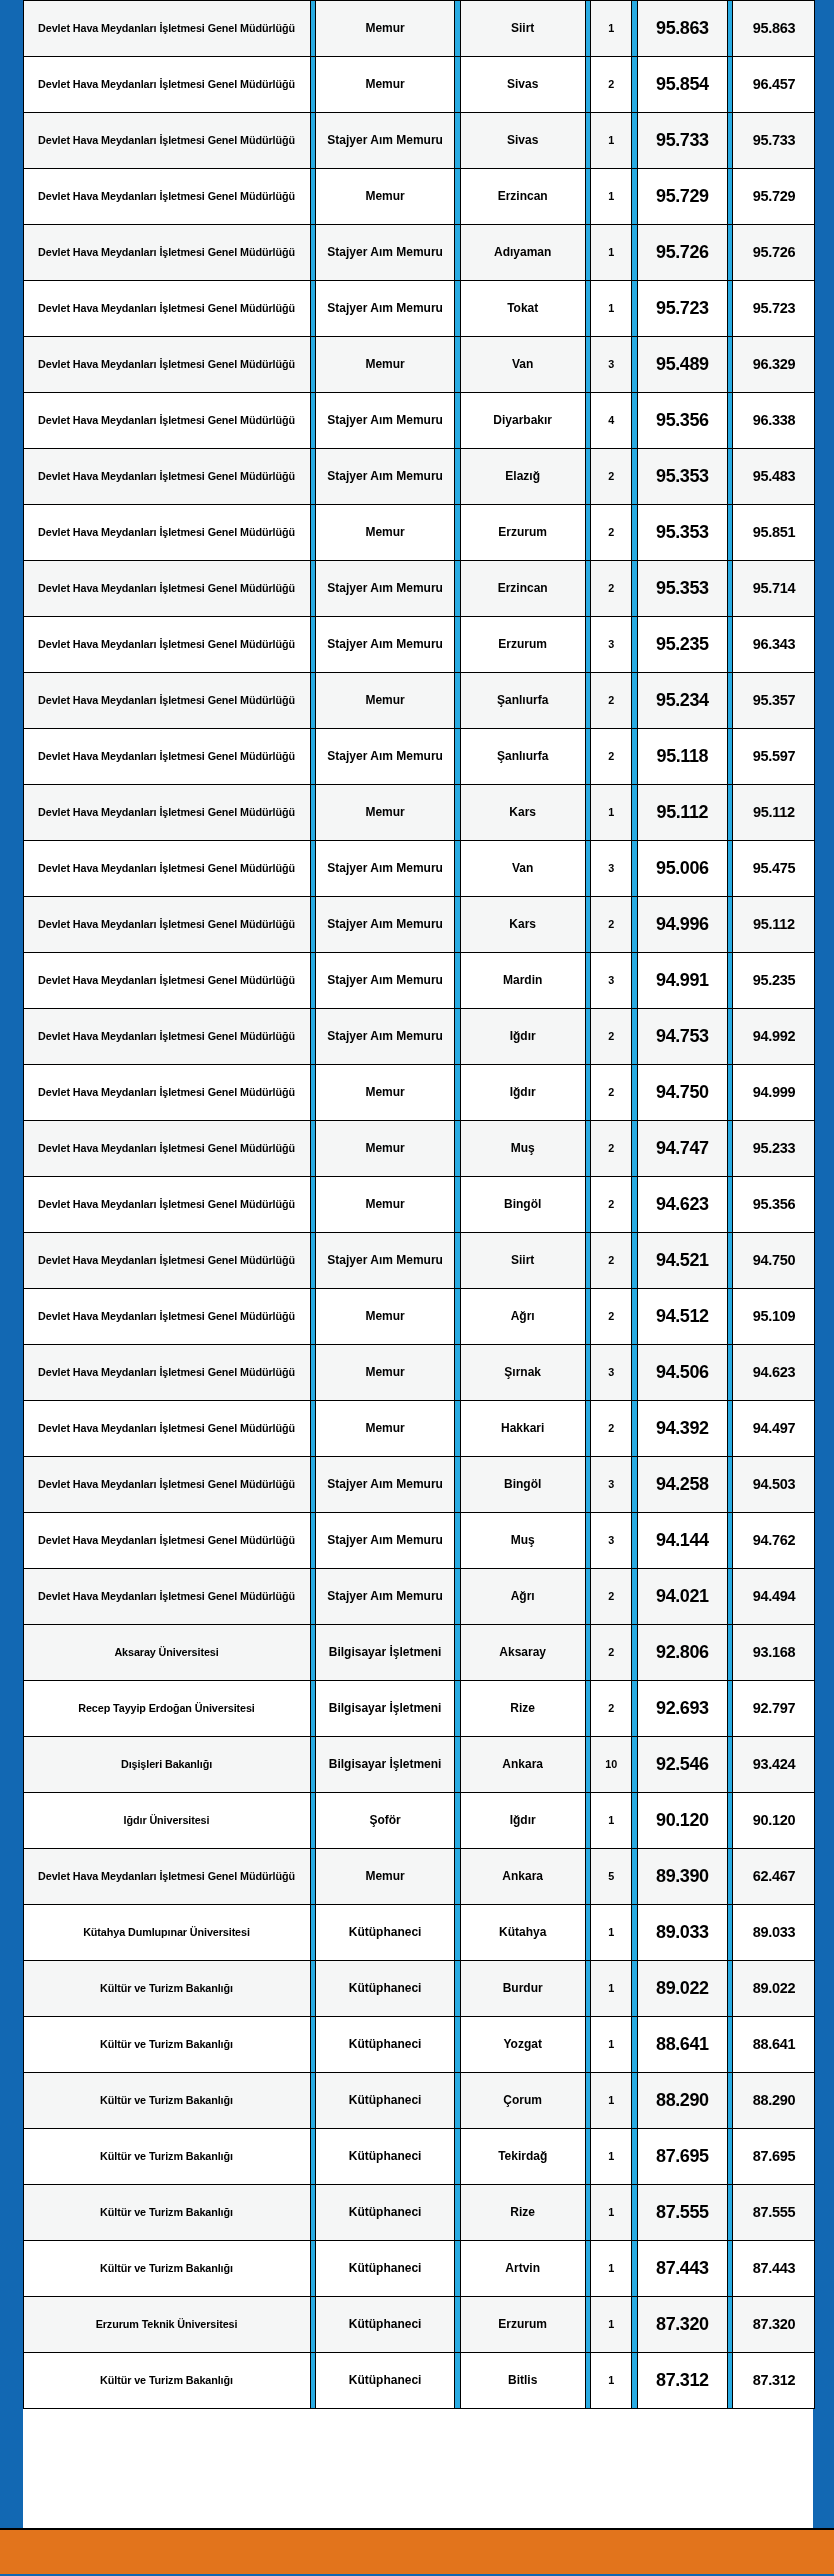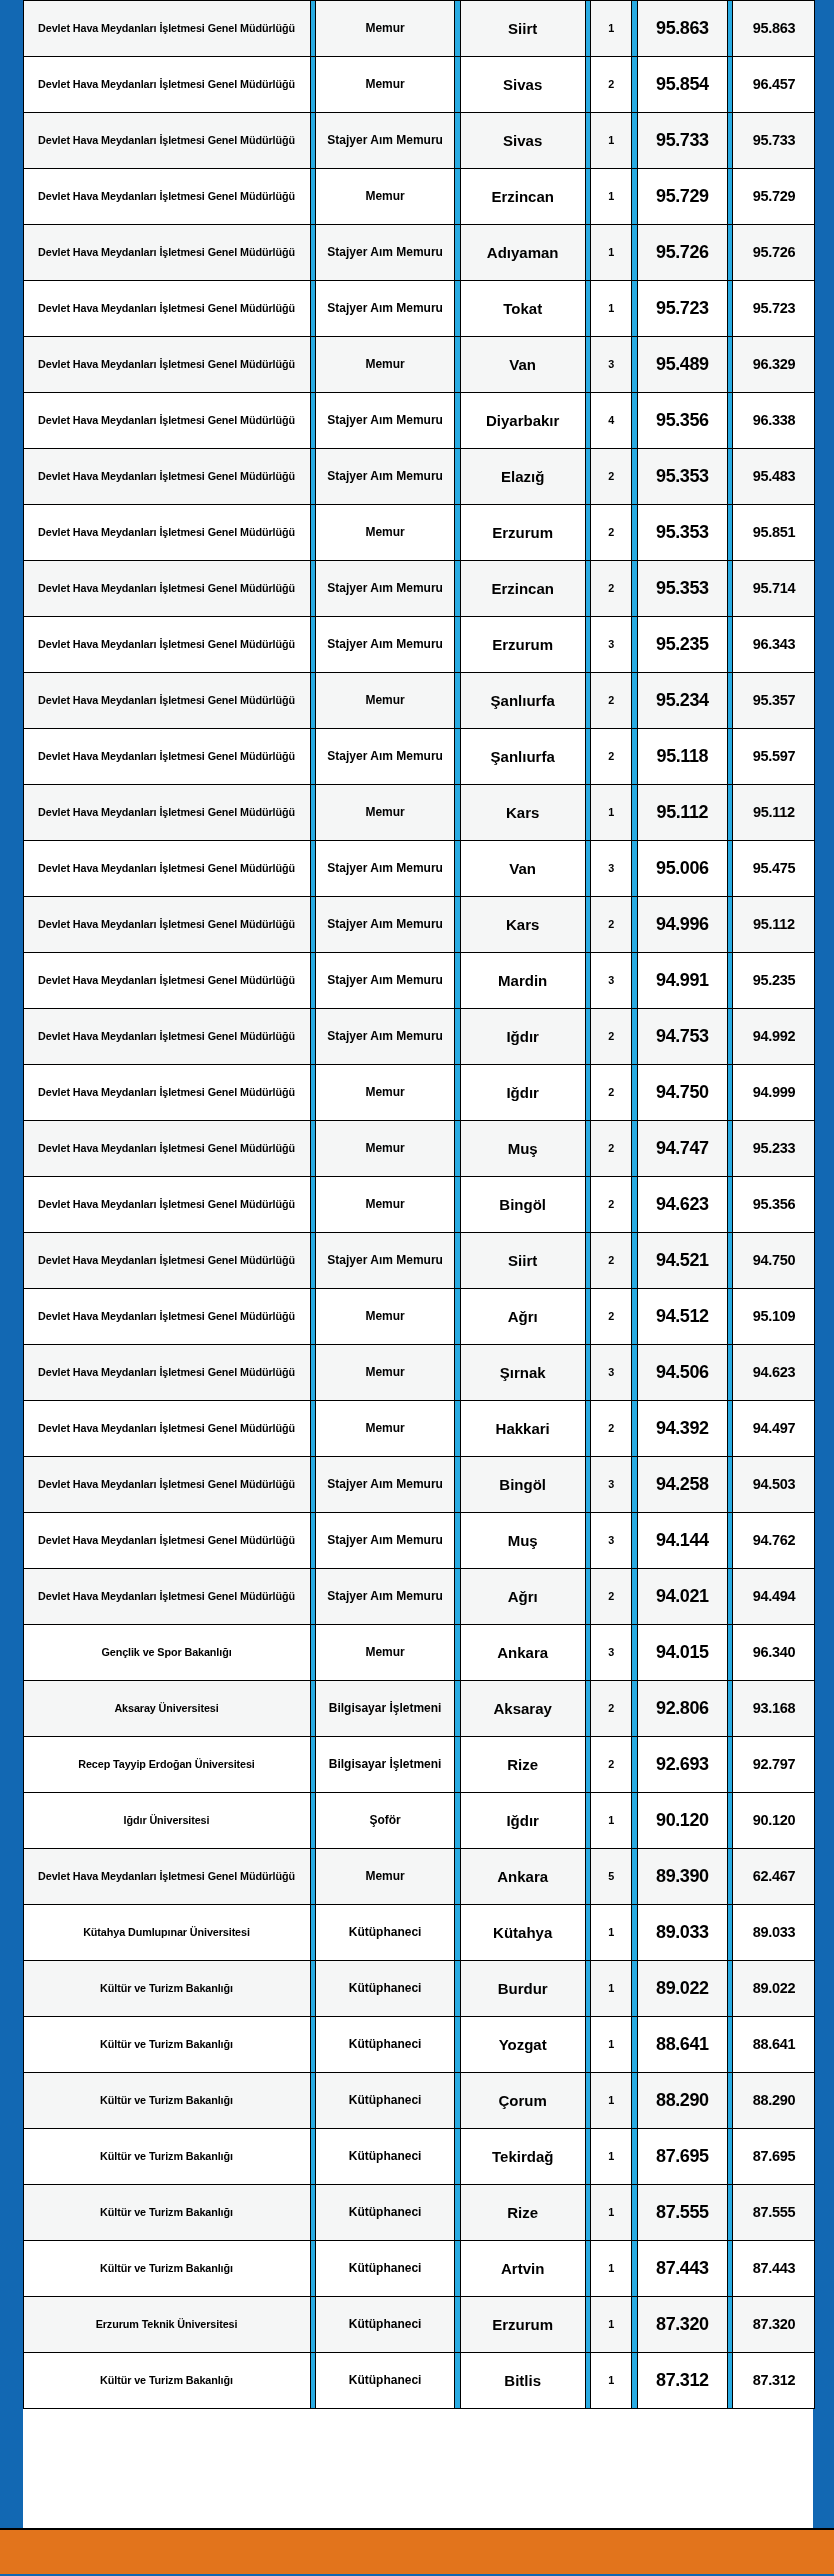--- a/index.html
+++ b/index.html
@@ -95,21 +95,21 @@
   tr.norm td:not(.sep) { background: #ffffff; }
 
   td.kurum {
     font-size: 10.8px;
     letter-spacing: -0.1px;
   }
   td.unvan {
     font-size: 12px;
   }
   td.il {
-    font-size: 15px;
+    font-size: 12px;
   }
   td.kont {
     font-size: 10.8px;
   }
   td.taban {
     font-size: 18px;
     letter-spacing: -0.4px;
   }
   td.tavan {
     font-size: 14.5px;
@@ -512,58 +512,58 @@
             <td class="unvan">Stajyer Aım Memuru</td>
             <td class="sep"></td>
             <td class="il">Ağrı</td>
             <td class="sep"></td>
             <td class="kont">2</td>
             <td class="sep"></td>
             <td class="taban">94.021</td>
             <td class="sep"></td>
             <td class="tavan">94.494</td>
           </tr>
-          <tr class="data-row norm">
-            <td class="kurum">Gençlik ve Spor Bakanlığı</td>
-            <td class="sep"></td>
-            <td class="unvan">Memur</td>
+          <tr class="data-row alt">
+            <td class="kurum">Aksaray Üniversitesi</td>
+            <td class="sep"></td>
+            <td class="unvan">Bilgisayar İşletmeni</td>
+            <td class="sep"></td>
+            <td class="il">Aksaray</td>
+            <td class="sep"></td>
+            <td class="kont">2</td>
+            <td class="sep"></td>
+            <td class="taban">92.806</td>
+            <td class="sep"></td>
+            <td class="tavan">93.168</td>
+          </tr>
+          <tr class="data-row norm">
+            <td class="kurum">Recep Tayyip Erdoğan Üniversitesi</td>
+            <td class="sep"></td>
+            <td class="unvan">Bilgisayar İşletmeni</td>
+            <td class="sep"></td>
+            <td class="il">Rize</td>
+            <td class="sep"></td>
+            <td class="kont">2</td>
+            <td class="sep"></td>
+            <td class="taban">92.693</td>
+            <td class="sep"></td>
+            <td class="tavan">92.797</td>
+          </tr>
+          <tr class="data-row alt">
+            <td class="kurum">Dışişleri Bakanlığı</td>
+            <td class="sep"></td>
+            <td class="unvan">Bilgisayar İşletmeni</td>
             <td class="sep"></td>
             <td class="il">Ankara</td>
             <td class="sep"></td>
-            <td class="kont">3</td>
-            <td class="sep"></td>
-            <td class="taban">94.015</td>
-            <td class="sep"></td>
-            <td class="tavan">96.340</td>
-          </tr>
-          <tr class="data-row alt">
-            <td class="kurum">Aksaray Üniversitesi</td>
-            <td class="sep"></td>
-            <td class="unvan">Bilgisayar İşletmeni</td>
-            <td class="sep"></td>
-            <td class="il">Aksaray</td>
-            <td class="sep"></td>
-            <td class="kont">2</td>
-            <td class="sep"></td>
-            <td class="taban">92.806</td>
-            <td class="sep"></td>
-            <td class="tavan">93.168</td>
-          </tr>
-          <tr class="data-row norm">
-            <td class="kurum">Recep Tayyip Erdoğan Üniversitesi</td>
-            <td class="sep"></td>
-            <td class="unvan">Bilgisayar İşletmeni</td>
-            <td class="sep"></td>
-            <td class="il">Rize</td>
-            <td class="sep"></td>
-            <td class="kont">2</td>
-            <td class="sep"></td>
-            <td class="taban">92.693</td>
-            <td class="sep"></td>
-            <td class="tavan">92.797</td>
+            <td class="kont">10</td>
+            <td class="sep"></td>
+            <td class="taban">92.546</td>
+            <td class="sep"></td>
+            <td class="tavan">93.424</td>
           </tr>
           <tr class="data-row norm">
             <td class="kurum">Iğdır Üniversitesi</td>
             <td class="sep"></td>
             <td class="unvan">Şoför</td>
             <td class="sep"></td>
             <td class="il">Iğdır</td>
             <td class="sep"></td>
             <td class="kont">1</td>
             <td class="sep"></td>

